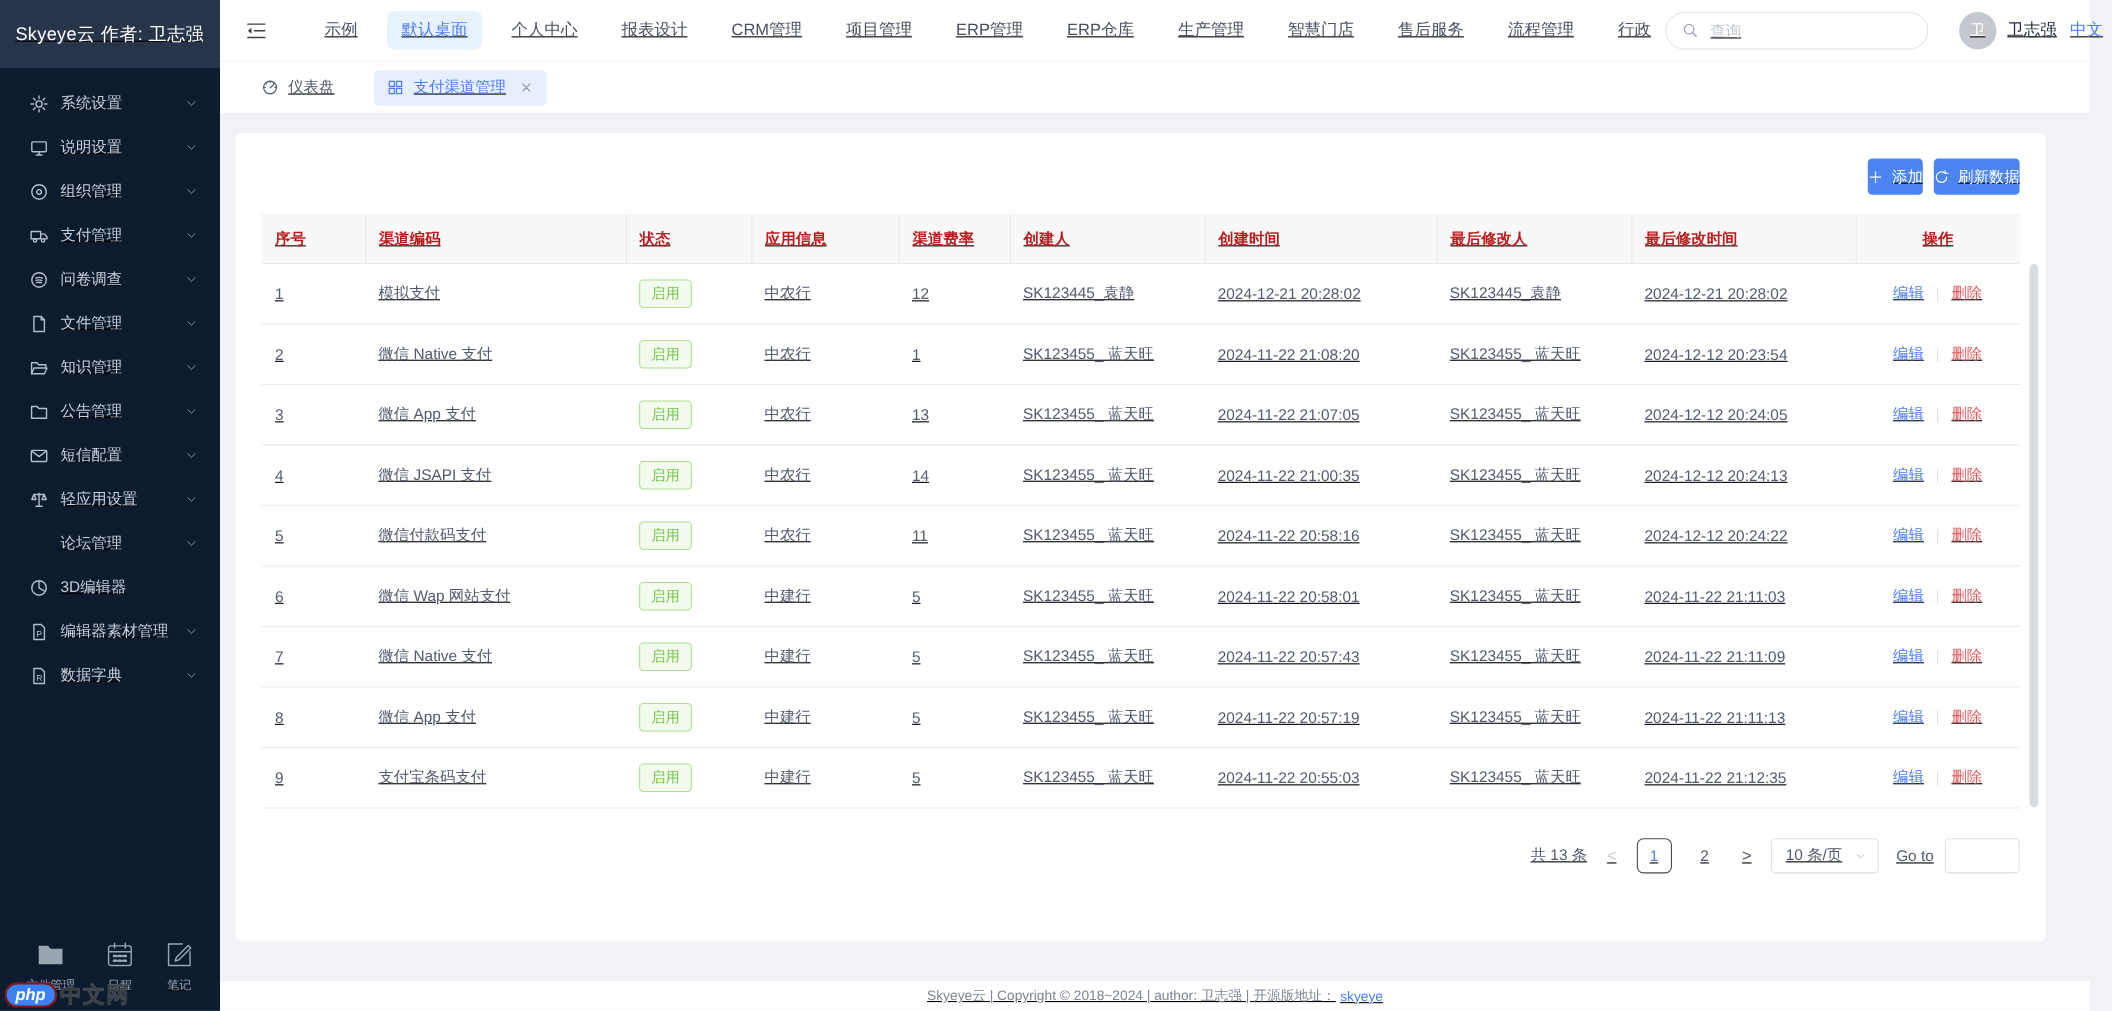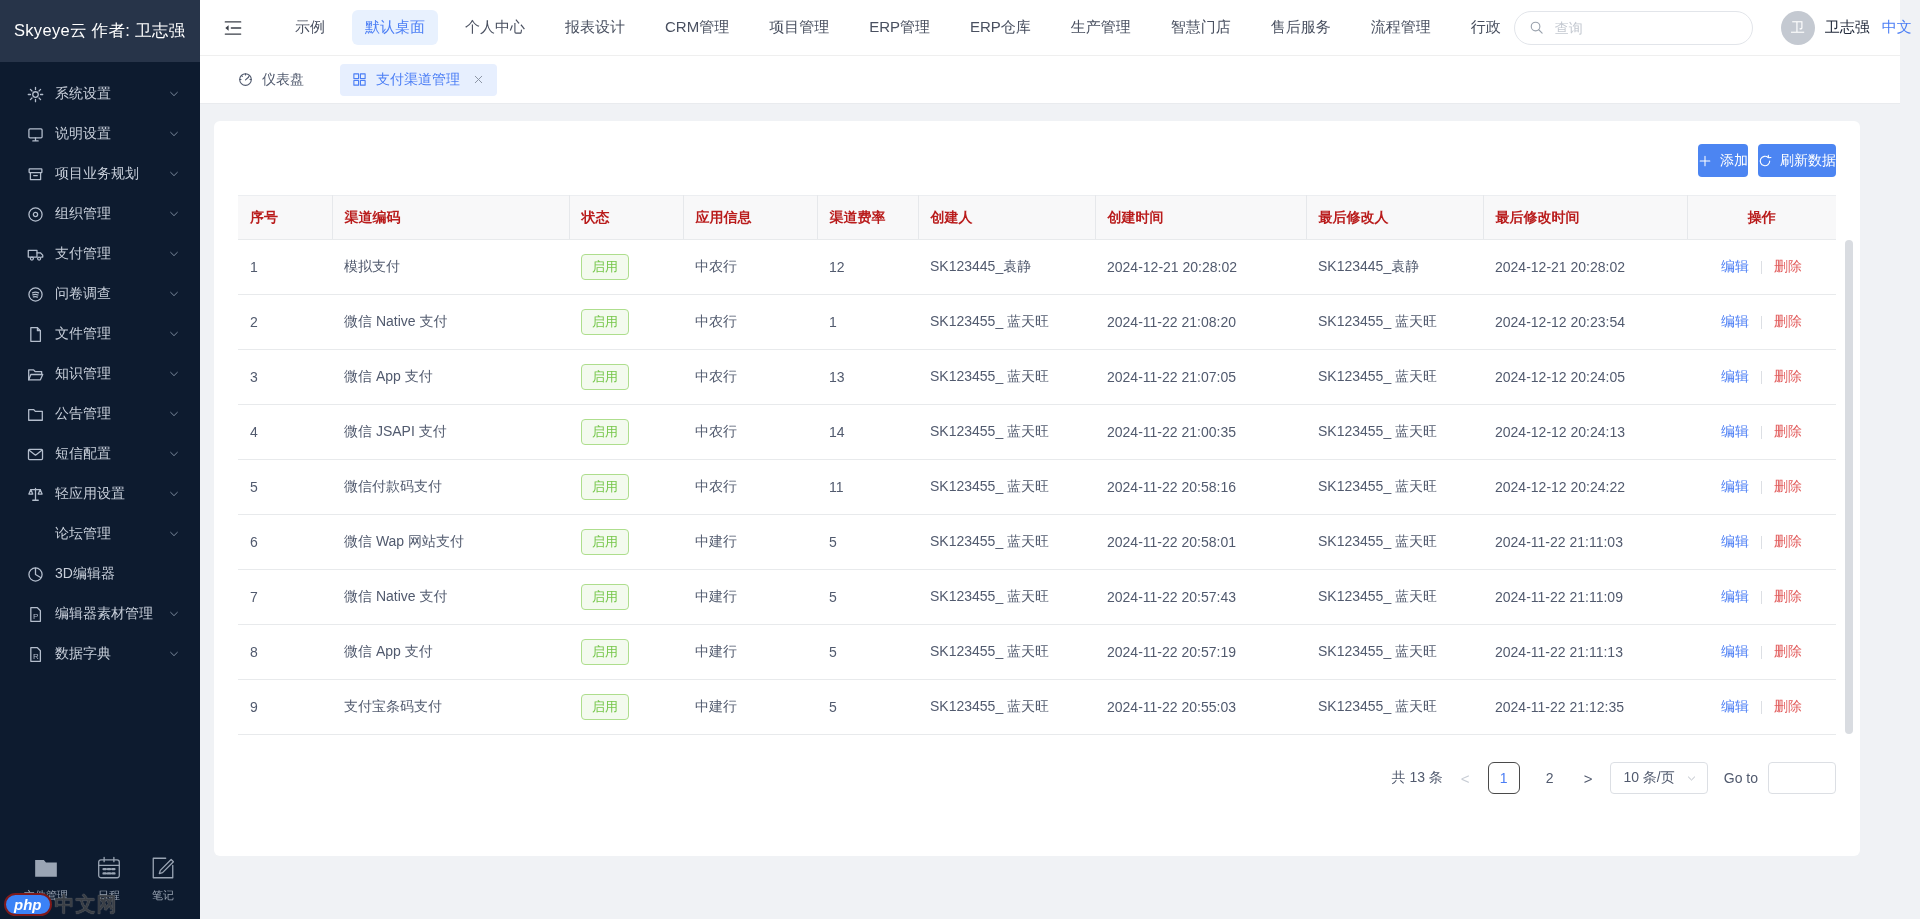--- a/index.html
+++ b/index.html
@@ -1,18 +1,18 @@
 <!DOCTYPE html>
 <html><head>
 <meta charset="utf-8">
 <style>
   html,body{margin:0;padding:0;width:1920px;height:919px;overflow:hidden;background:#f0f2f5;
     font-family:"Liberation Sans","DejaVu Sans",sans-serif;}
   *{box-sizing:border-box;}
-  .app{display:flex;width:1900px;height:919px;}
+  .app{display:flex;width:1900px;height:919px;text-decoration:underline;}
 
   
   .sidebar{position:relative;flex:0 0 200px;width:200px;background:#0d1b2f;display:flex;flex-direction:column;}
   .logo{height:62px;background:#273449;color:#fff;font-size:16.5px;display:flex;align-items:center;
     padding:0 14px;white-space:nowrap;letter-spacing:.3px;}
   .menu{flex:1;padding-top:12px;overflow:hidden;}
   .s-item{height:40px;display:flex;align-items:center;padding:0 20px 0 27px;font-size:14px;color:#c8cfda;cursor:pointer;}
   .s-icn{width:17px;height:17px;color:#b4becd;margin-right:11px;flex:0 0 17px;}
   .s-label{flex:1;white-space:nowrap;}
   .chev{width:12px;height:12px;color:#8593a6;flex:0 0 12px;}
@@ -111,30 +111,20 @@
     <span class="icn chev"><svg viewBox="0 0 16 16" stroke-width="1.6">
               <path d="M3.5 5.8L8 10.2l4.5-4.4"></path>
             </svg></span>
   </div>
         <div class="s-item">
     <span class="icn s-icn"><svg viewBox="0 0 16 16">
               <rect x="1.8" y="2.8" width="12.4" height="8.4" rx="1"></rect>
               <path d="M5.5 14h5M8 11.2V14"></path>
             </svg></span>
     <span class="s-label">说明设置</span>
-    <span class="icn chev"><svg viewBox="0 0 16 16" stroke-width="1.6">
-              <path d="M3.5 5.8L8 10.2l4.5-4.4"></path>
-            </svg></span>
-  </div>
-        <div class="s-item">
-    <span class="icn s-icn"><svg viewBox="0 0 16 16">
-              <rect x="2" y="2.8" width="12" height="3.4" rx="0.5"></rect>
-              <path d="M3.2 6.2v6.6h9.6V6.2M6.3 9h3.4"></path>
-            </svg></span>
-    <span class="s-label">项目业务规划</span>
     <span class="icn chev"><svg viewBox="0 0 16 16" stroke-width="1.6">
               <path d="M3.5 5.8L8 10.2l4.5-4.4"></path>
             </svg></span>
   </div>
         <div class="s-item">
     <span class="icn s-icn"><svg viewBox="0 0 16 16">
               <circle cx="8" cy="8" r="6.2"></circle>
               <circle cx="8" cy="8" r="2"></circle>
             </svg></span>
     <span class="s-label">组织管理</span>
@@ -537,15 +527,19 @@
           </div>
           <div class="pg-goto">
             <span>Go to</span>
             <input class="goto-input" style="">
           </div>
         </div>
 
       </div>
     </div>
 
+    <footer class="footer">
+      <span>Skyeye云 | Copyright © 2018~2024 | author:  卫志强 | 开源版地址：</span>
+      <a>skyeye</a>
+    </footer>
 
   </div>
 </div>
 
 </body></html>

